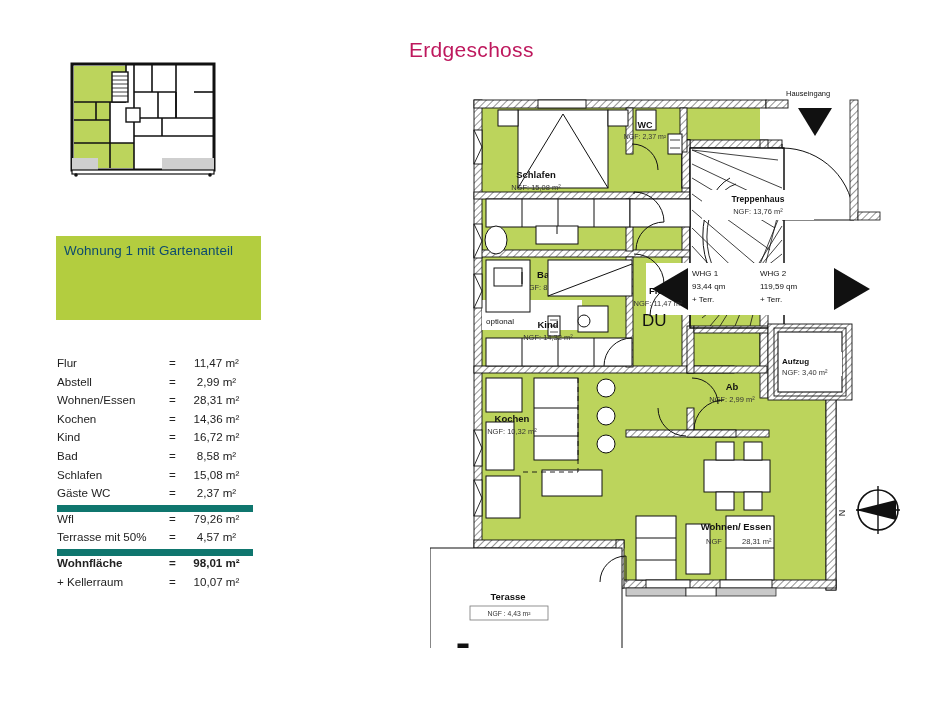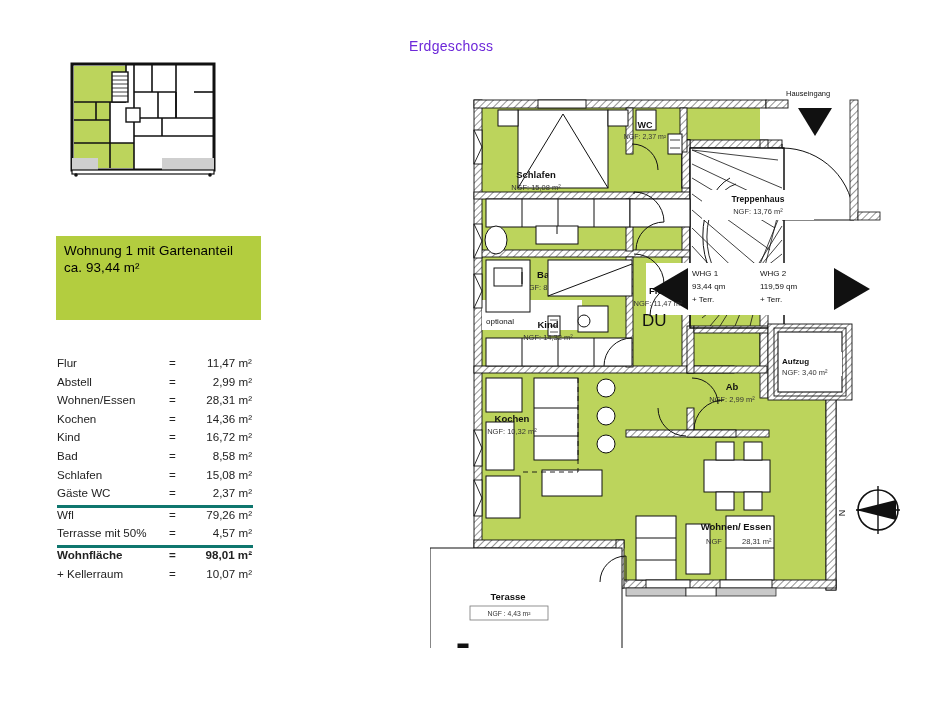--- a/index.html
+++ b/index.html
@@ -25,48 +25,48 @@
   #green-banner {
     position: absolute; left: 56px; top: 236px;
     width: 205px; height: 84px;
     background: #b3cd3f;
     padding: 6px 8px 4px 8px;
     box-sizing: border-box;
   }
   #green-banner .ln {
     font-size: 13.4px;
     line-height: 17.2px;
-    color: #000000;
+    color: #0c4a6e;
     white-space: nowrap;
     letter-spacing: 0.1px;
   }
 
   #area-table {
     position: absolute; left: 57px; top: 356px;
     width: 196px;
     font-size: 11.6px;
     color: #222;
   }
   #area-table .row {
     display: flex;
     align-items: baseline;
     height: 18.6px;
     white-space: nowrap;
   }
   #area-table .row .nm { flex: 0 0 112px; }
   #area-table .row .eq { flex: 0 0 12px; text-align: left; }
-  #area-table .row .vl { flex: 1 1 auto; text-align: right; padding-right: 1px; }
-  #area-table .row.rule-below { border-bottom: 3px solid #0f766e; }
+  #area-table .row .vl { flex: 1 1 auto; text-align: center; padding-right: 1px; }
+  #area-table .row.rule-below { border-bottom: 7px solid #0f766e; }
   #area-table .row.bold { font-weight: bold; }
 
   
   #plan-title {
     position: absolute; left: 409px; top: 38px;
-    font-size: 14px;
-    color: #6d28d9;
+    font-size: 21px;
+    color: #be185d;
     letter-spacing: 0.3px;
   }
   #floorplan {
     position: absolute; left: 430px; top: 78px;
     width: 500px; height: 570px;
   }
   #floorplan svg { display: block; }
 
   .rmname { font-family: "Liberation Sans", sans-serif; font-weight: bold; fill: #111; }
   .rmarea { font-family: "Liberation Sans", sans-serif; fill: #333; }
@@ -126,21 +126,20 @@
         <rect x="96" y="100" width="52" height="12" fill="#cfcfcf" stroke="none"></rect>
         <rect x="6" y="112" width="142" height="4" fill="#ffffff" stroke="#111" stroke-width="1.2"></rect>
         <circle cx="10" cy="117" r="1.8" fill="#111"></circle>
         <circle cx="144" cy="117" r="1.8" fill="#111"></circle>
       </g>
     </svg>
   </div>
 
   <div id="green-banner">
     <div class="ln">Wohnung 1 mit Gartenanteil</div>
-    <div class="ln">ca. 93,44 m²</div>
   </div>
 
   <div id="area-table">
       <div class="row">
         <span class="nm">Flur</span>
         <span class="eq">=</span>
         <span class="vl">11,47 m²</span>
       </div>
       <div class="row">
         <span class="nm">Abstell</span>

